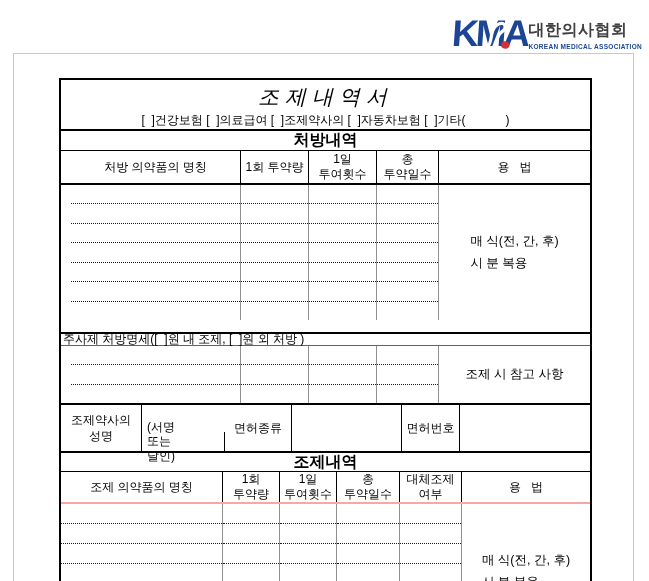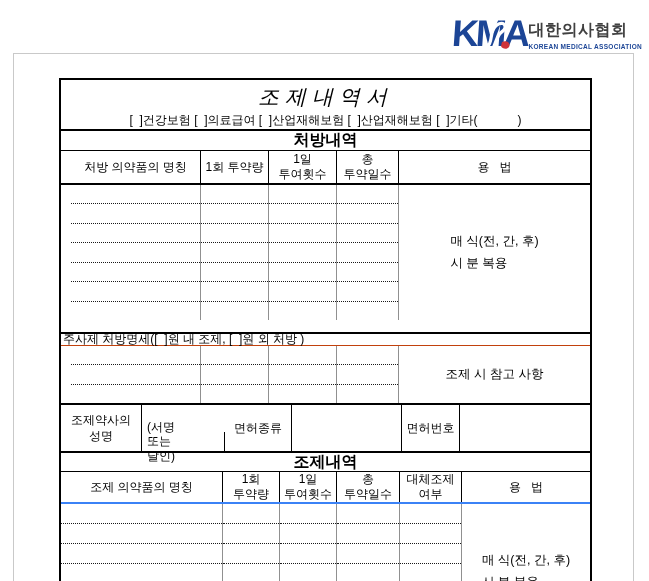--- a/index.html
+++ b/index.html
@@ -28,27 +28,27 @@
   .form-title { font-size:21px; letter-spacing:6px; line-height:24px;font-style:italic; }
   .insurance { font-size:12px; margin-top:3px; white-space:pre; }
 
   .sec-hdr { display:flex; align-items:center; justify-content:center;
              font-weight:bold; font-size:16px; }
   .sec-hdr1 { height:20px; border-bottom:1px solid #000; }
   .sec-hdr2 { height:21px; border-top:2px solid #000; border-bottom:1px solid #000; }
 
   .chdr { display:flex; }
   .chdr1 { height:34px; border-bottom:2px solid #000; }
-  .chdr2 { height:32px; border-bottom:2px solid #3b82f6; }
+  .chdr2 { height:32px; border-bottom:2px solid #fca5a5; }
   .hcell { display:flex; align-items:center; justify-content:center; text-align:center;
            font-size:12px; line-height:1.25; white-space:pre-wrap; border-right:1px solid #000; }
   .hcell:last-child { border-right:none; }
 
   
-  .w-p1 { width:140px;padding-left:10px; } .w-p2 { width:68px; } .w-p3 { width:68px; } .w-p4 { width:62px; }
+  .w-p1 { width:180px;padding-left:10px; } .w-p2 { width:68px; } .w-p3 { width:68px; } .w-p4 { width:62px; }
   .w-p5 { flex:1; }
   
   .w-d1 { width:162px; } .w-d2 { width:57px; } .w-d3 { width:57px; } .w-d4 { width:63px; }
   .w-d5 { width:62px; } .w-d6 { flex:1; }
 
   .tbody { display:flex; }
   .body1 { height:135px; }
   .inj-body { height:57px; }
   .body2 { height:122px; }
   .bcol { display:flex; flex-direction:column; border-right:1px solid #909090; }
@@ -88,21 +88,21 @@
       <span class="logo-en">KOREAN MEDICAL ASSOCIATION</span>
     </div>
   </div>
 
   <div class="page-border"></div>
 
   <div class="form">
 
     <div class="title-sec">
       <div class="form-title">조제내역서</div>
-      <div class="insurance">[  ]건강보험 [  ]의료급여 [  ]산업재해보험 [  ]산업재해보험 [  ]기타(            )</div>
+      <div class="insurance">[  ]건강보험 [  ]의료급여 [  ]조제약사의 [  ]자동차보험 [  ]기타(            )</div>
     </div>
 
     <div class="sec-hdr sec-hdr1">처방내역</div>
 
     <div class="chdr chdr1">
       <div class="hcell w-p1">처방 의약품의 명칭</div>
       <div class="hcell w-p2">1회 투약량</div>
       <div class="hcell w-p3">1일
 투여횟수</div>
       <div class="hcell w-p4">총

